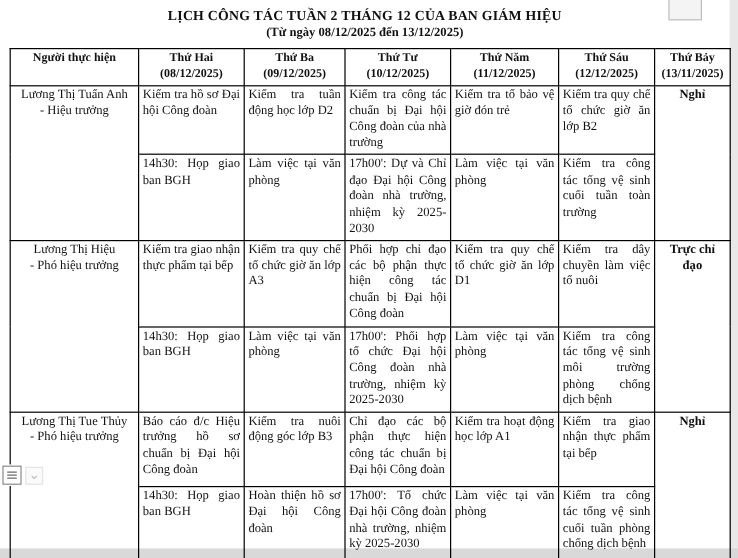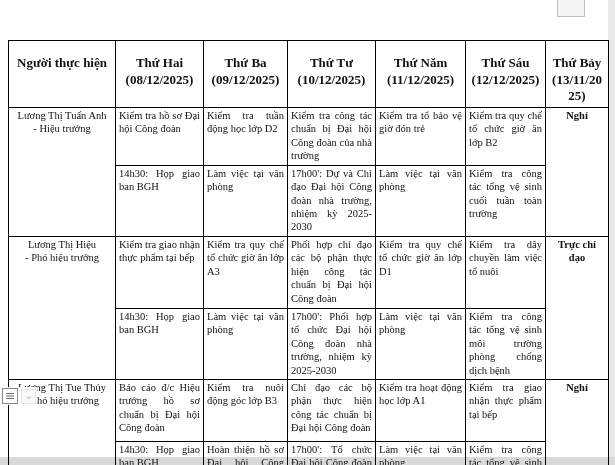--- a/index.html
+++ b/index.html
@@ -19,21 +19,21 @@
   .subtitle{font-weight:bold;font-size:10.5px;}
   table.schedule{
     position:absolute;left:8px;top:40px;width:600px;
     border-collapse:collapse;table-layout:fixed;
     font-size:10.5px;line-height:1.28;
   }
   table.schedule td,table.schedule th{
     border:1px solid #000;vertical-align:top;padding:1px 3px 2px 3px;
     overflow:hidden;word-wrap:break-word;
   }
-  tr.hdr th{font-weight:bold;text-align:center;vertical-align:top;padding-top:14px;height:24px;font-size:13px;}
+  tr.hdr th{font-weight:bold;text-align:center;vertical-align:top;padding-top:2px;height:24px;font-size:10px;}
   td.name-cell{text-align:center;font-size:10.5px;}
   td.cell{text-align:justify;}
   td.sat-cell{text-align:center;vertical-align:middle;font-weight:bold;}
   tr.h-r1m td{height:50px;}
   tr.h-r1a td{height:64px;}
   tr.h-r2m td{height:68px;}
   tr.h-r2a td{height:64px;}
   tr.h-r3m td{height:58px;}
   tr.h-r3a td{height:62px;}
   .float-widget{
@@ -51,20 +51,22 @@
   }
 </style>
 </head>
 <body>
 
 <div class="bg-right"></div>
 <div class="bg-bottom"></div>
 <div class="corner-box"></div>
 
 <div class="title-wrap">
+  <div class="title">LỊCH CÔNG TÁC TUẦN 2 THÁNG 12 CỦA BAN GIÁM HIỆU</div>
+  <div class="subtitle">(Từ ngày 08/12/2025 đến 13/12/2025)</div>
 </div>
 
 <table class="schedule">
   <colgroup>
     <col style="width:107px">
       <col style="width:88px">
       <col style="width:84px">
     <col style="width:88px">
       <col style="width:90px">
       <col style="width:80px">

